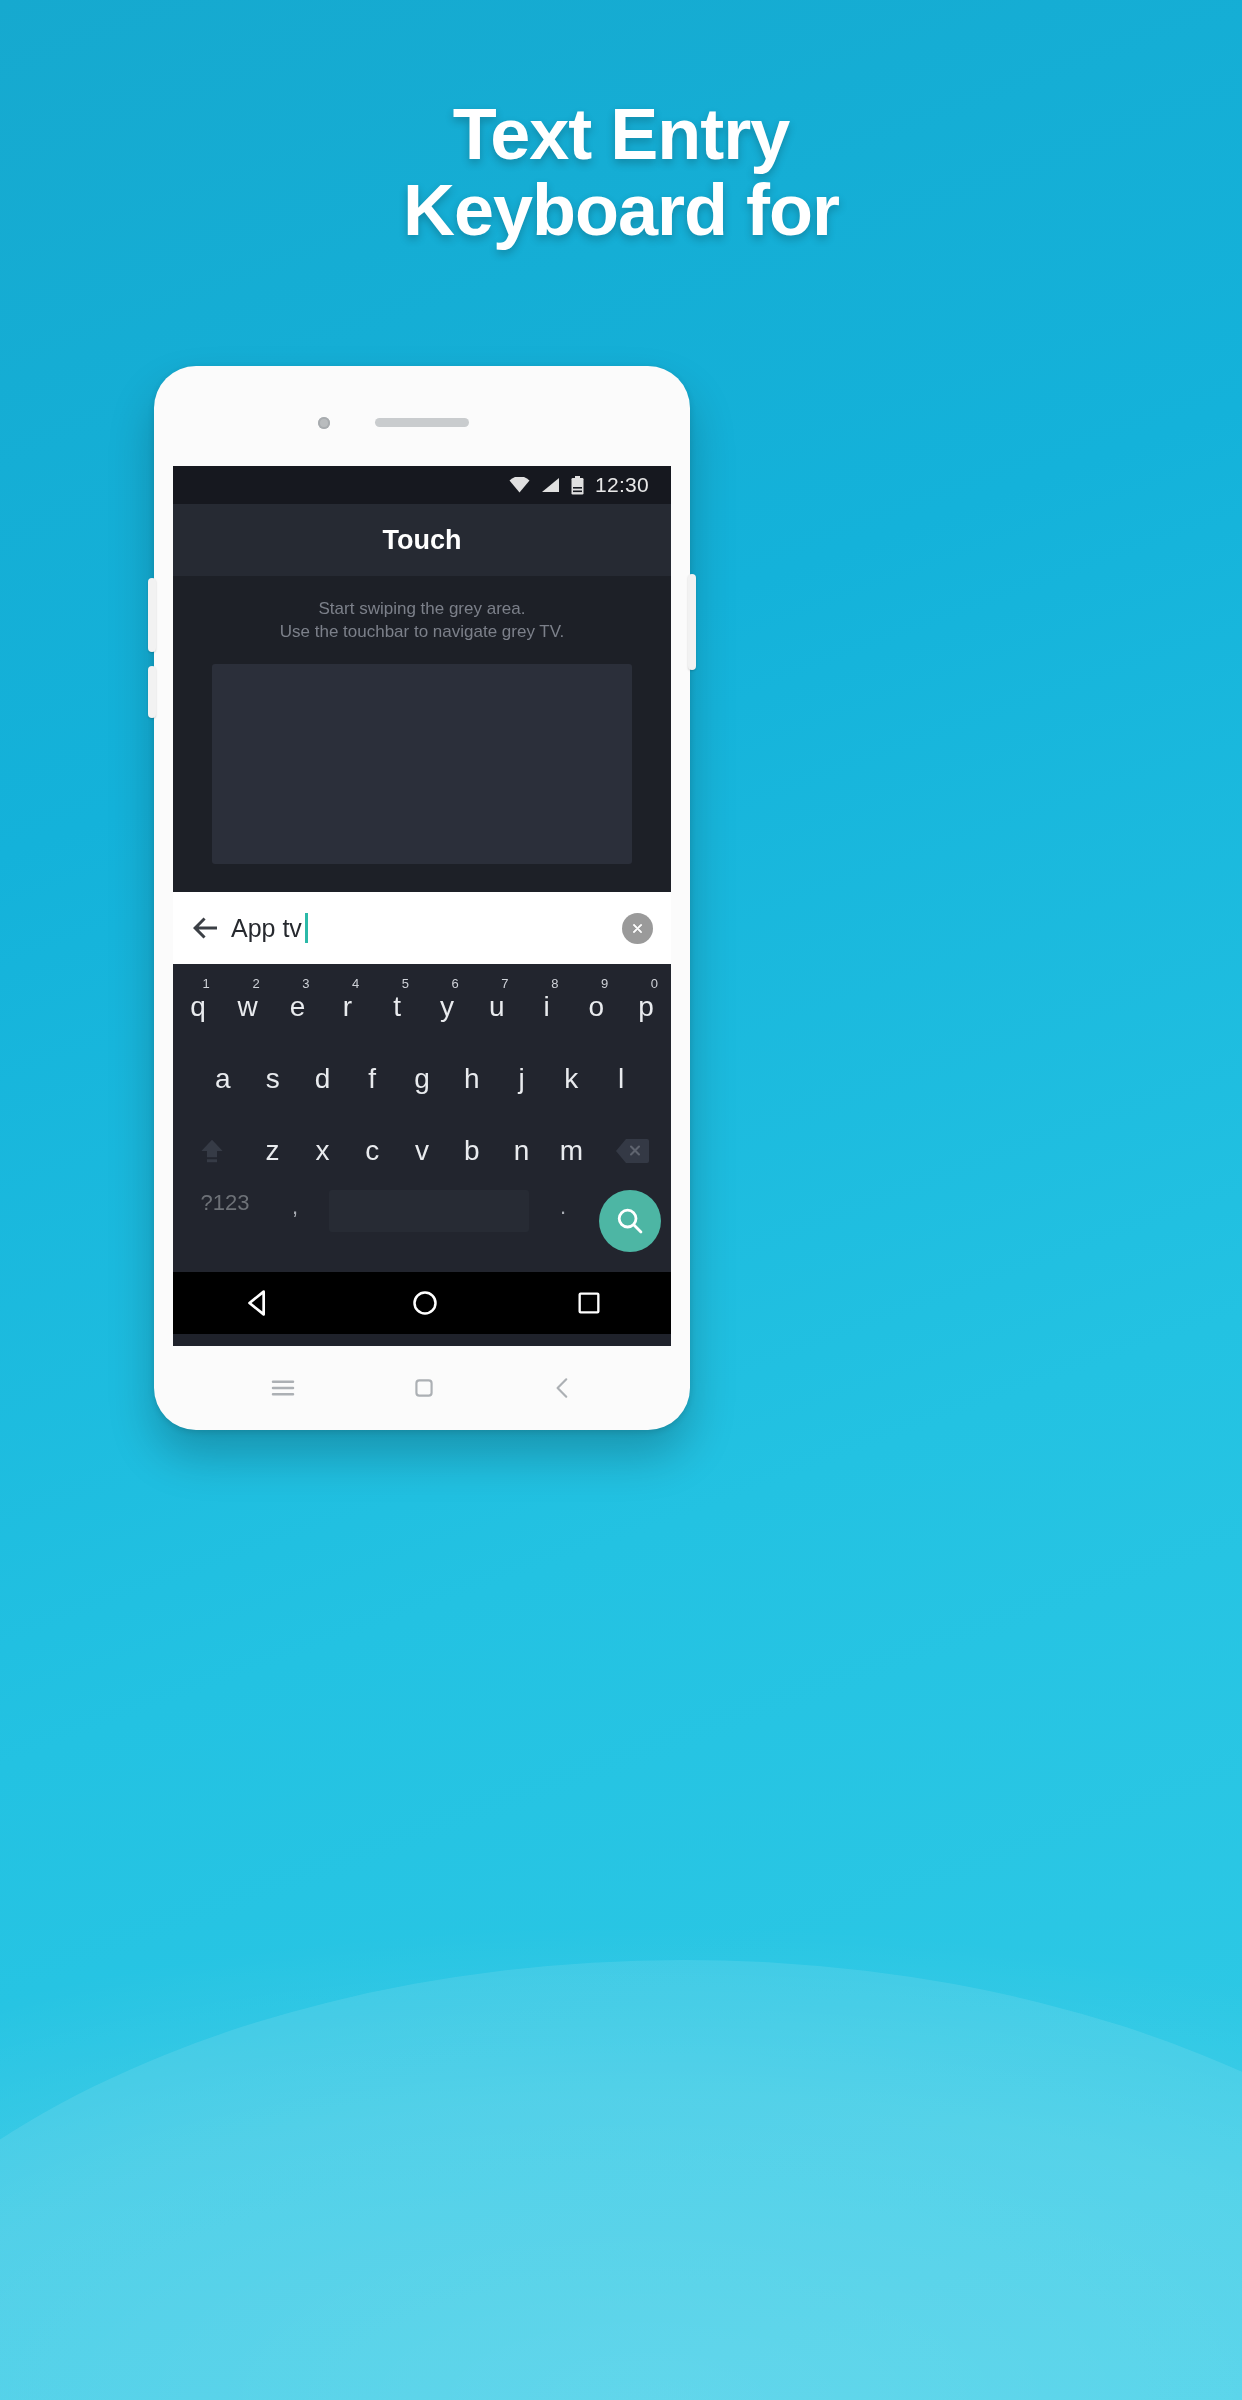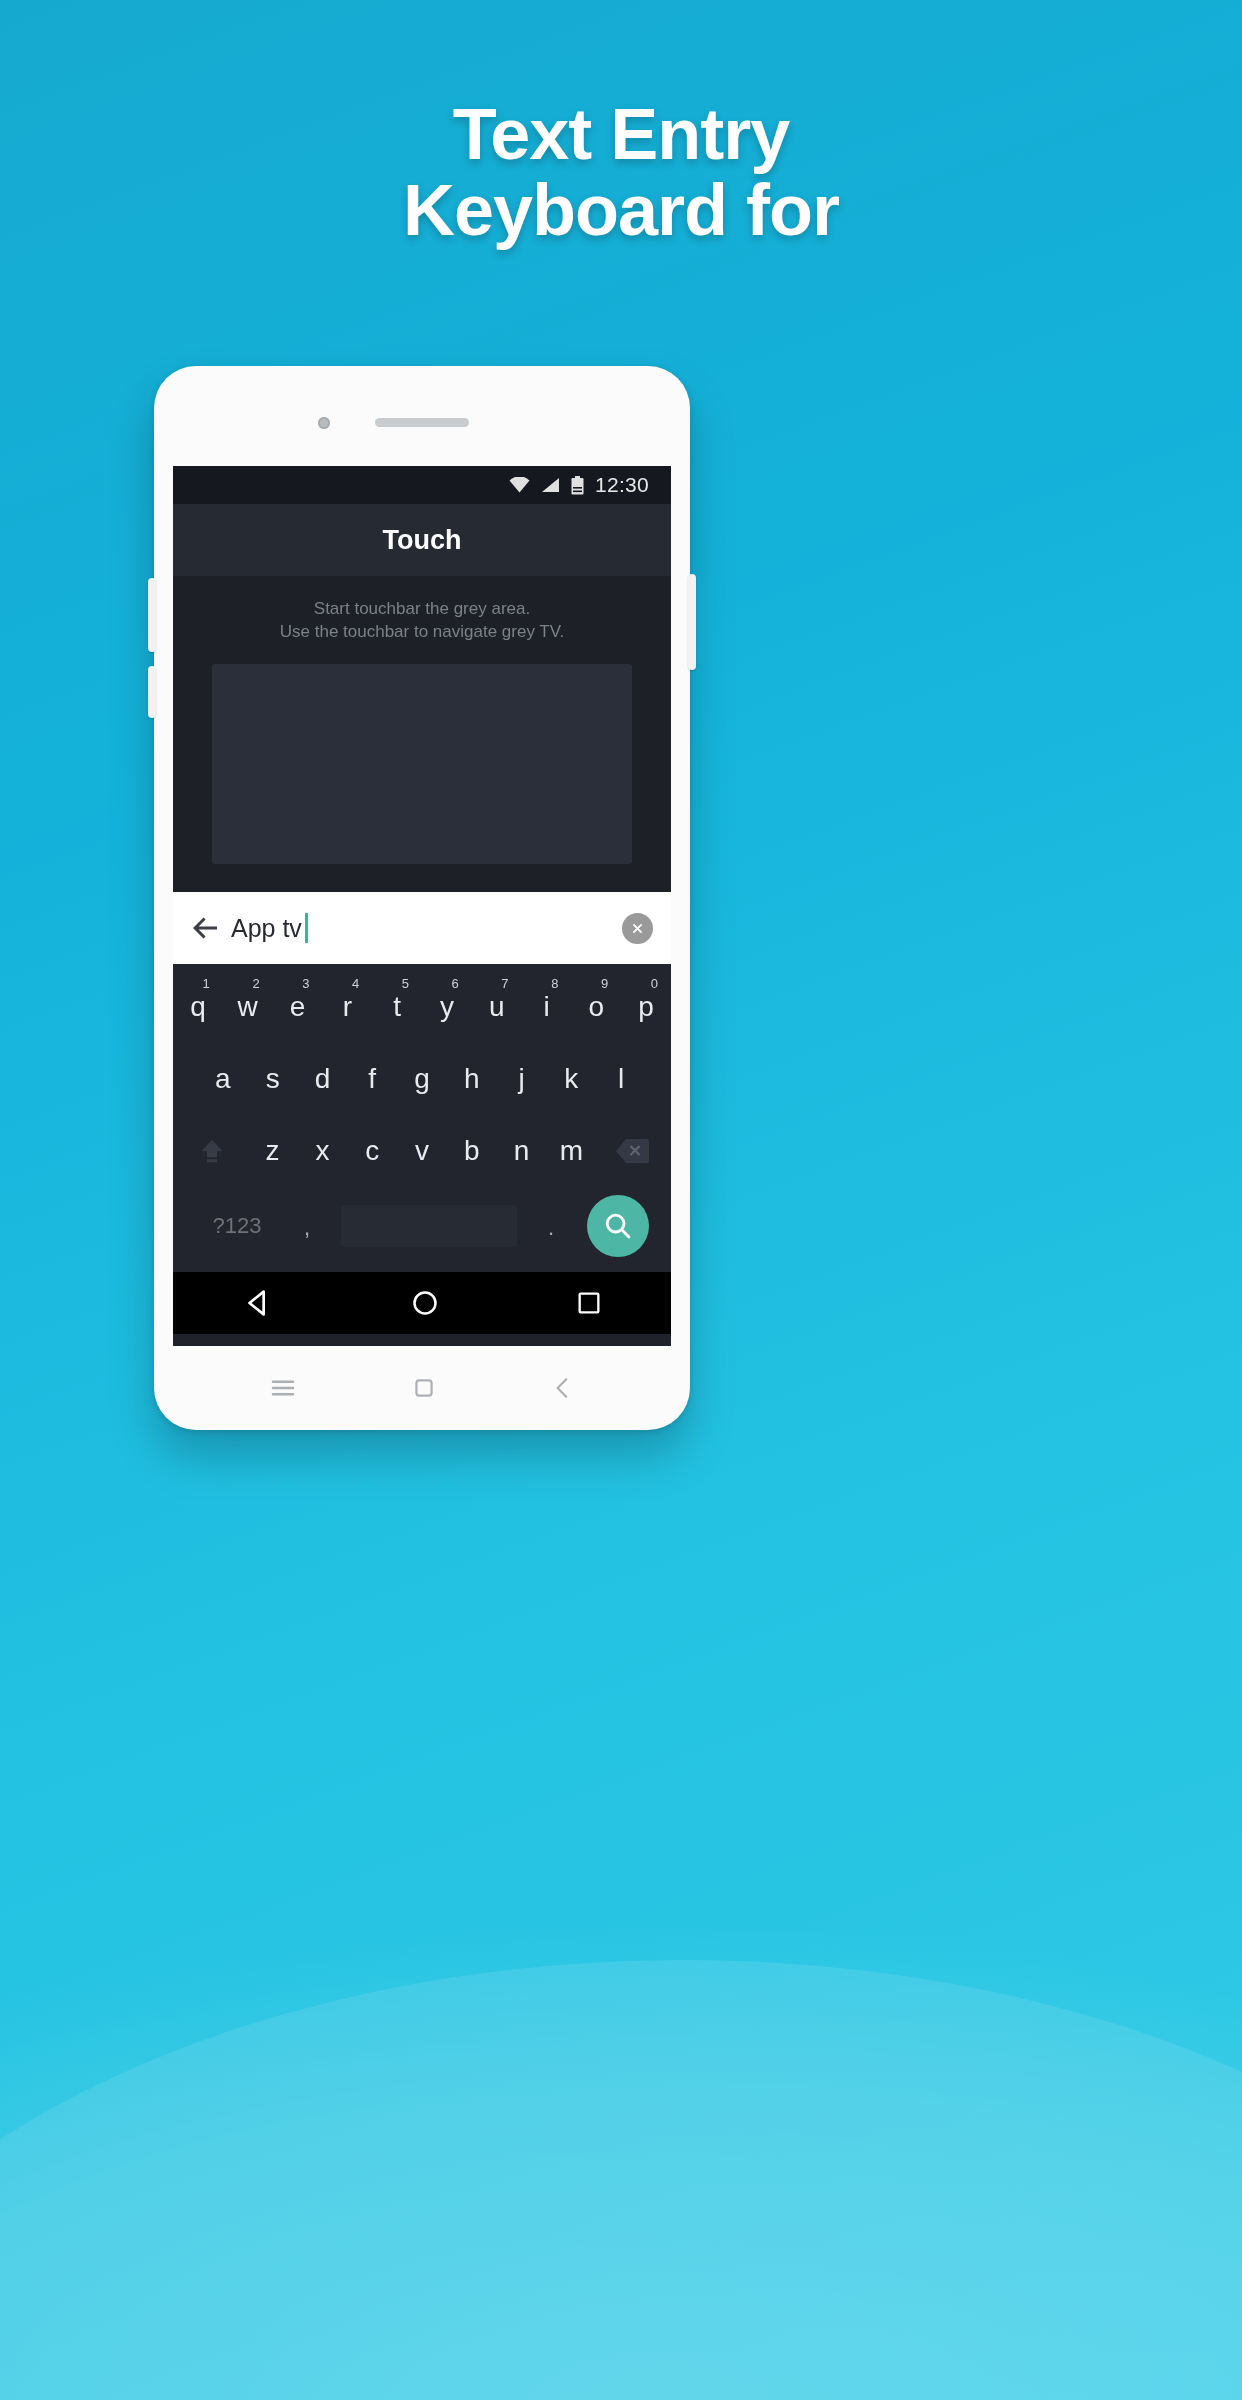--- a/index.html
+++ b/index.html
@@ -146,21 +146,21 @@
     position:absolute; top:0px; right:13px;
     font-size:13px; color:#cfd2d8;
   }
   .key.row2 { width:49.8px; }
   .r2 { padding-left:25px; padding-right:25px; }
   .key-shift, .key-del {
     width:72px; height:62px;
     display:flex; align-items:center; justify-content:center;
   }
   .krow.r4 {
-    display:flex; align-items:center; padding:0 22px; height:72px;
+    display:flex; align-items:flex-start; padding:0 10px; height:72px;
   }
   .key-sym {
     width:84px; color:#6d7177; font-size:22px;
     display:flex; align-items:center; justify-content:center;
   }
   .key-comma, .key-period {
     width:56px; color:#a9adb4; font-size:22px;
     display:flex; align-items:flex-start; justify-content:center;
     padding-top:4px;
   }
@@ -232,21 +232,21 @@
       </span>
       <span class="st-clock">12:30</span>
     </div>
 
     <div class="appbar">
       <div class="appbar-title">Touch</div>
     </div>
 
     <div class="content">
       <div class="hint">
-        <div>Start touchbar the grey area.</div>
+        <div>Start swiping the grey area.</div>
         <div>Use the touchbar to navigate grey TV.</div>
       </div>
       <div class="touchpad"></div>
     </div>
 
     <div class="searchbar">
       <span class="back-arrow">
         <svg width="36" height="36" viewBox="0 0 24 24">
             <path d="M20 11H7.8l4.6-4.6L11 5l-7 7 7 7 1.4-1.4L7.8 13H20z" fill="#3b3f45"></path>
           </svg>

